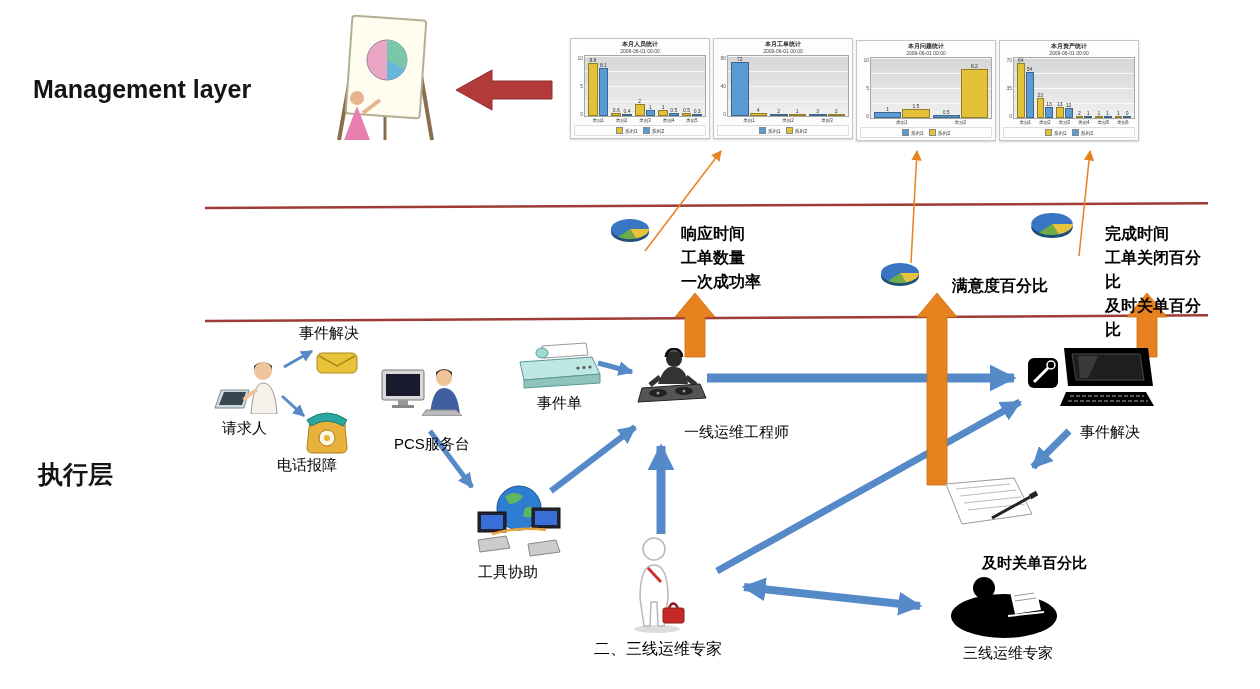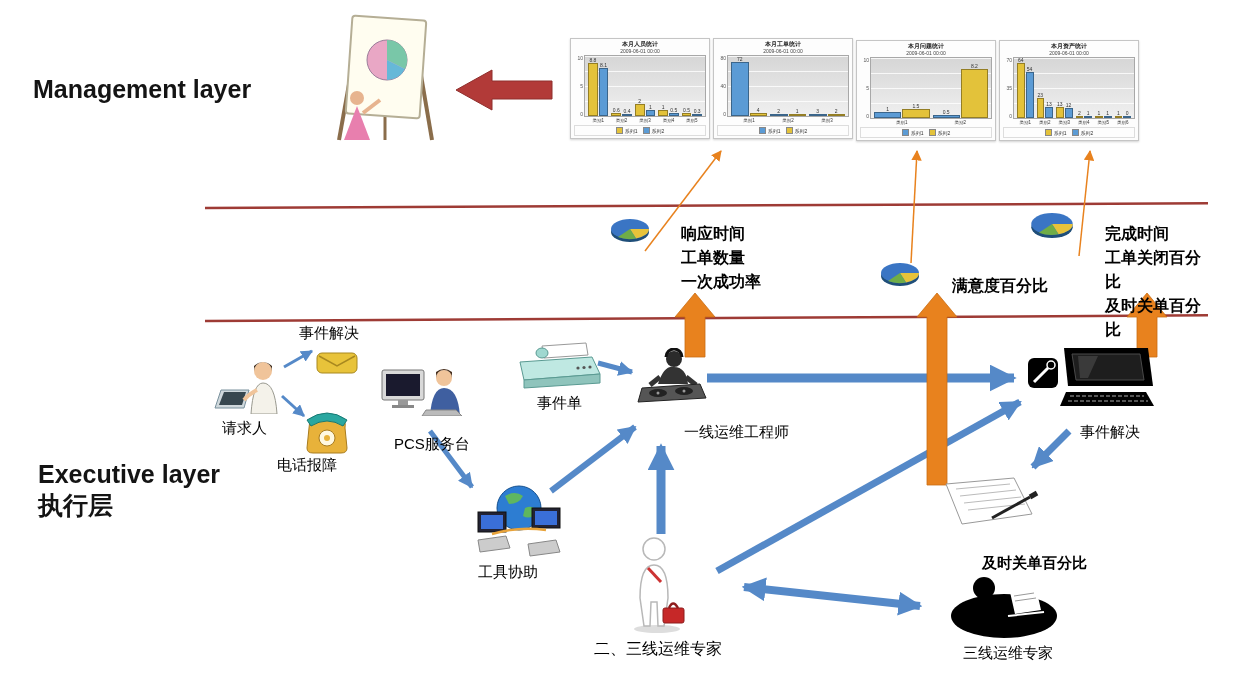--- a/index.html
+++ b/index.html
@@ -76,21 +76,20 @@
 
     <polygon points="685,357 685,317 675,317 695,293 715,317 705,317 705,357" fill="#E8821E" stroke="#C96C12" stroke-width="0.8"></polygon>
     <polygon points="927,485 927,317 917,317 937,293 957,317 947,317 947,485" fill="#E8821E" stroke="#C96C12" stroke-width="0.8"></polygon>
     <polygon points="1137,357 1137,317 1127,317 1147,293 1167,317 1157,317 1157,357" fill="#E8821E" stroke="#C96C12" stroke-width="0.8"></polygon>
   </svg>
 
   <div class="abs layer-label" style="left:33px;top:74px;">
     <div>Management layer</div>
   </div>
   <div class="abs layer-label" style="left:38px;top:459px;">
-    <div>Executive layer</div>
     <div>执行层</div>
   </div>
 
   <div class="abs" style="left:322px;top:12px;">
     <svg width="122" height="132" viewBox="0 0 122 132">
       <line x1="36" y1="22" x2="17" y2="128" stroke="#8A6D4B" stroke-width="4"></line>
       <line x1="92" y1="22" x2="110" y2="128" stroke="#8A6D4B" stroke-width="4"></line>
       <line x1="63" y1="34" x2="63" y2="128" stroke="#8A6D4B" stroke-width="3"></line>
       <rect x="27" y="6" width="74" height="98" rx="3" fill="#FFFDF0" stroke="#B5AE95" stroke-width="2" transform="rotate(4 64 55)"></rect>
       <circle cx="65" cy="48" r="20" fill="#E9A7C5" stroke="#9A7D9A"></circle>

